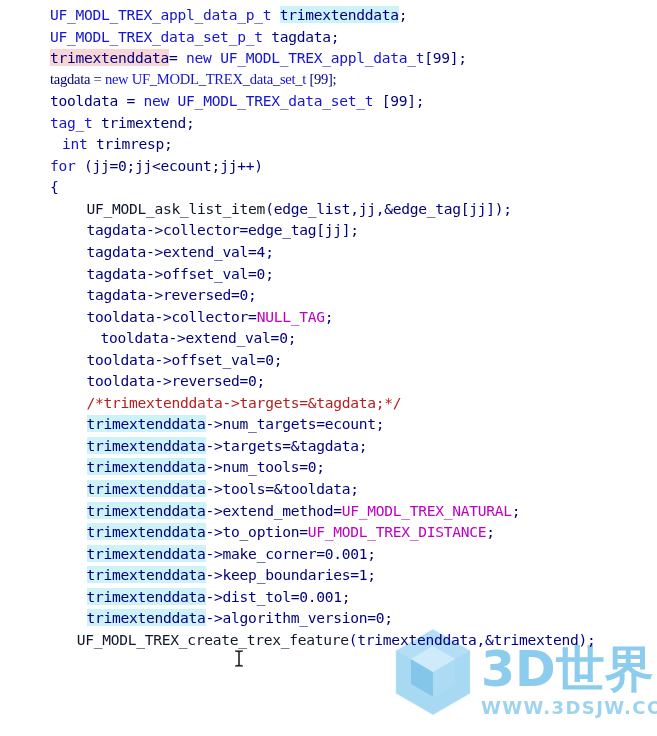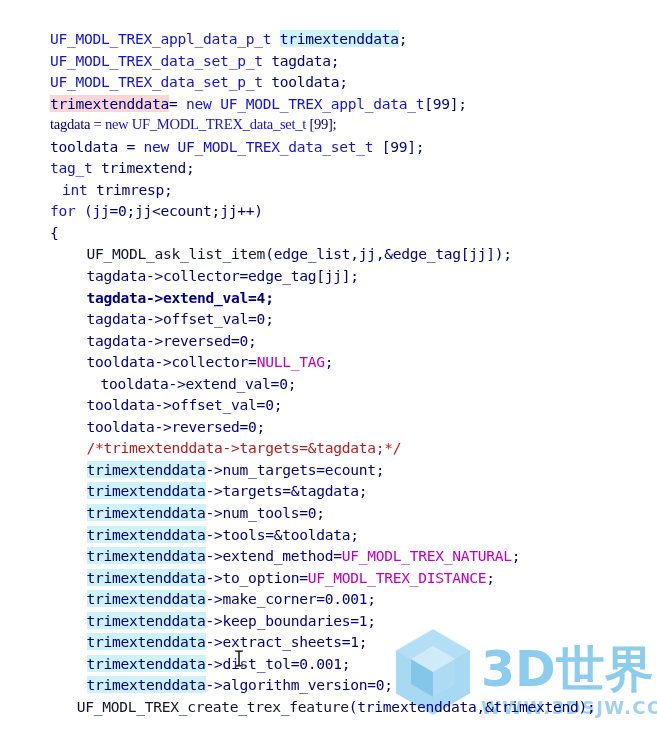--- a/index.html
+++ b/index.html
@@ -14,21 +14,21 @@
     overflow: hidden;
     font-family: "DejaVu Sans Mono", "Liberation Mono", monospace;
   }
 
   #code-area {
     position: absolute;
     left: 0;
     top: 0;
     width: 528px;
     height: 736px;
-    padding-top: 28px;
+    padding-top: 4px;
     box-sizing: border-box;
     z-index: 2;
   }
 
   .code-line {
     font-family: "DejaVu Sans Mono", "Liberation Mono", monospace;
     font-size: 14.6px;
     line-height: 21.55px;
     height: 21.55px;
     white-space: pre;
@@ -100,47 +100,45 @@
 
     <text x="96" y="64" font-family="'DejaVu Sans','Liberation Sans',sans-serif" font-size="49" font-weight="bold" fill="#8ccdee" letter-spacing="0">3D世界网</text>
 
     <text x="96" y="92" font-family="'DejaVu Sans','Liberation Sans',sans-serif" font-size="18" font-weight="bold" fill="#9ed3f0" letter-spacing="1.4">WWW.3DSJW.COM</text>
   </svg>
 </div>
 
 <div id="code-area">
     <div class="code-line" style="padding-left: 50px;"><span class="t-type">UF_MODL_TREX_appl_data_p_t </span><span class="t-plain hl-cyan">trimextenddata</span><span class="t-plain">;</span></div>
     <div class="code-line" style="padding-left: 50px;"><span class="t-type">UF_MODL_TREX_data_set_p_t </span><span class="t-plain">tagdata;</span></div>
-    <div class="code-line" style="padding-left: 50px;"><span class="t-type">UF_MODL_TREX_data_set_p_t </span><span class="t-plain">tooldata;</span></div>
     <div class="code-line" style="padding-left: 50px;"><span class="t-plain hl-pink">trimextenddata</span><span class="t-plain">= </span><span class="t-kw">new </span><span class="t-type">UF_MODL_TREX_appl_data_t</span><span class="t-plain">[99];</span></div>
     <div class="code-line" style="padding-left: 50px; font-family: Liberation Serif, serif;"><span class="t-plain">tagdata = </span><span class="t-kw">new </span><span class="t-type">UF_MODL_TREX_data_set_t</span><span class="t-plain"> [99];</span></div>
     <div class="code-line" style="padding-left: 50px;"><span class="t-plain">tooldata = </span><span class="t-kw">new </span><span class="t-type">UF_MODL_TREX_data_set_t</span><span class="t-plain"> [99];</span></div>
     <div class="code-line" style="padding-left: 50px;"><span class="t-type">tag_t </span><span class="t-plain">trimextend;</span></div>
     <div class="code-line" style="padding-left: 50px; margin-left: 12px;"><span class="t-kw">int </span><span class="t-plain">trimresp;</span></div>
     <div class="code-line" style="padding-left: 50px;"><span class="t-kw">for </span><span class="t-plain">(jj=0;jj&lt;ecount;jj++)</span></div>
     <div class="code-line" style="padding-left: 50px;"><span class="t-plain">{</span></div>
     <div class="code-line" style="padding-left: 86.5px;"><span class="t-func">UF_MODL_ask_list_item</span><span class="t-plain">(edge_list,jj,&amp;edge_tag[jj]);</span></div>
     <div class="code-line" style="padding-left: 86.5px;"><span class="t-plain">tagdata-&gt;collector=edge_tag[jj];</span></div>
-    <div class="code-line" style="padding-left: 86.5px; font-weight: bold;"><span class="t-plain">tagdata-&gt;extend_val=4;</span></div>
+    <div class="code-line" style="padding-left: 86.5px;"><span class="t-plain">tagdata-&gt;extend_val=4;</span></div>
     <div class="code-line" style="padding-left: 86.5px;"><span class="t-plain">tagdata-&gt;offset_val=0;</span></div>
     <div class="code-line" style="padding-left: 86.5px;"><span class="t-plain">tagdata-&gt;reversed=0;</span></div>
     <div class="code-line" style="padding-left: 86.5px;"><span class="t-plain">tooldata-&gt;collector=</span><span class="t-const">NULL_TAG</span><span class="t-plain">;</span></div>
     <div class="code-line" style="padding-left: 86.5px; margin-left: 14px;"><span class="t-plain">tooldata-&gt;extend_val=0;</span></div>
     <div class="code-line" style="padding-left: 86.5px;"><span class="t-plain">tooldata-&gt;offset_val=0;</span></div>
     <div class="code-line" style="padding-left: 86.5px;"><span class="t-plain">tooldata-&gt;reversed=0;</span></div>
     <div class="code-line" style="padding-left: 86.5px;"><span class="t-comment">/*trimextenddata-&gt;targets=&amp;tagdata;*/</span></div>
     <div class="code-line" style="padding-left: 86.5px;"><span class="t-plain hl-cyan">trimextenddata</span><span class="t-plain">-&gt;num_targets=ecount;</span></div>
     <div class="code-line" style="padding-left: 86.5px;"><span class="t-plain hl-cyan">trimextenddata</span><span class="t-plain">-&gt;targets=&amp;tagdata;</span></div>
     <div class="code-line" style="padding-left: 86.5px;"><span class="t-plain hl-cyan">trimextenddata</span><span class="t-plain">-&gt;num_tools=0;</span></div>
     <div class="code-line" style="padding-left: 86.5px;"><span class="t-plain hl-cyan">trimextenddata</span><span class="t-plain">-&gt;tools=&amp;tooldata;</span></div>
     <div class="code-line" style="padding-left: 86.5px;"><span class="t-plain hl-cyan">trimextenddata</span><span class="t-plain">-&gt;extend_method=</span><span class="t-const">UF_MODL_TREX_NATURAL</span><span class="t-plain">;</span></div>
     <div class="code-line" style="padding-left: 86.5px;"><span class="t-plain hl-cyan">trimextenddata</span><span class="t-plain">-&gt;to_option=</span><span class="t-const">UF_MODL_TREX_DISTANCE</span><span class="t-plain">;</span></div>
     <div class="code-line" style="padding-left: 86.5px;"><span class="t-plain hl-cyan">trimextenddata</span><span class="t-plain">-&gt;make_corner=0.001;</span></div>
     <div class="code-line" style="padding-left: 86.5px;"><span class="t-plain hl-cyan">trimextenddata</span><span class="t-plain">-&gt;keep_boundaries=1;</span></div>
-    <div class="code-line" style="padding-left: 86.5px;"><span class="t-plain hl-cyan">trimextenddata</span><span class="t-plain">-&gt;extract_sheets=1;</span></div>
     <div class="code-line" style="padding-left: 86.5px;"><span class="t-plain hl-cyan">trimextenddata</span><span class="t-plain">-&gt;dist_tol=0.001;</span></div>
     <div class="code-line" style="padding-left: 86.5px;"><span class="t-plain hl-cyan">trimextenddata</span><span class="t-plain">-&gt;algorithm_version=0;</span></div>
     <div class="code-line" style="padding-left: 76.645px;"><span class="t-func">UF_MODL_TREX_create_trex_feature</span><span class="t-plain">(trimextenddata,&amp;trimextend);</span></div>
   </div>
 
 <div id="mouse-cursor">
   <svg width="13" height="17" viewBox="0 0 13 17" xmlns="http://www.w3.org/2000/svg">
     <rect x="0.5" y="0.5" width="12" height="16" fill="#ffffff" opacity="0.15"></rect>
     <path d="M2 1 L10 1 M6 1 L6 16 M2 16 L10 16" stroke="#555555" stroke-width="1.6" fill="none"></path>
     <path d="M3.2 1.6 L8.8 1.6 M6 1.6 L6 15.4 M3.2 15.4 L8.8 15.4" stroke="#222222" stroke-width="1" fill="none"></path>

